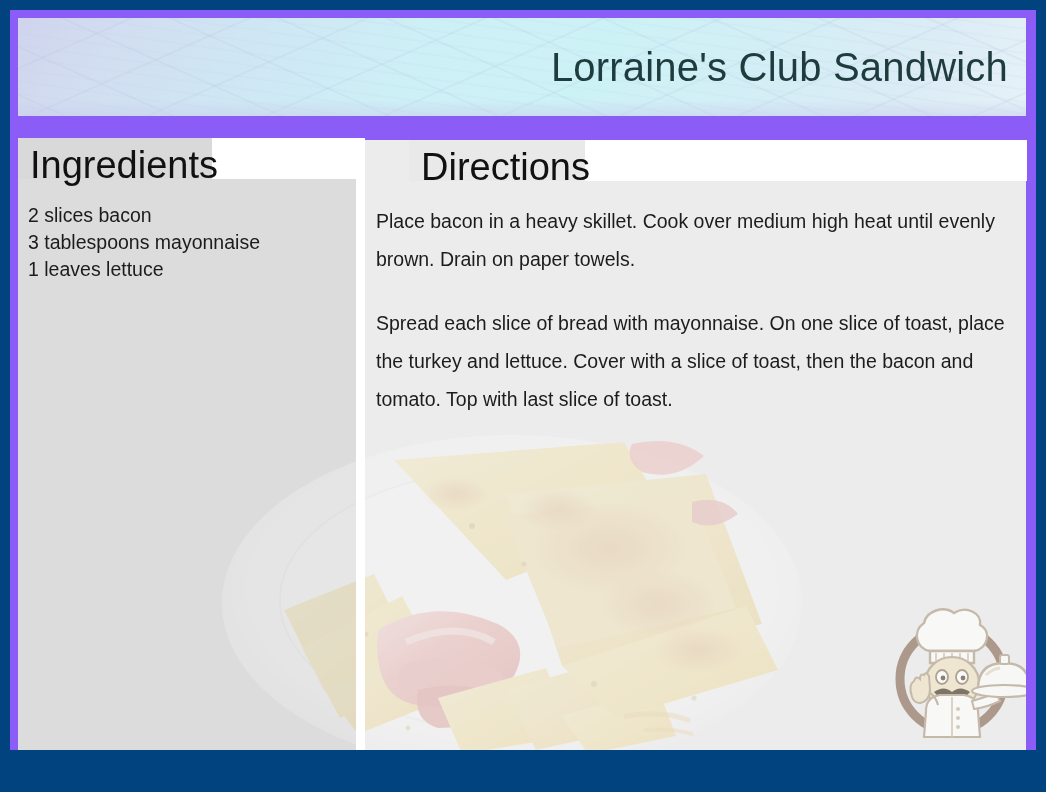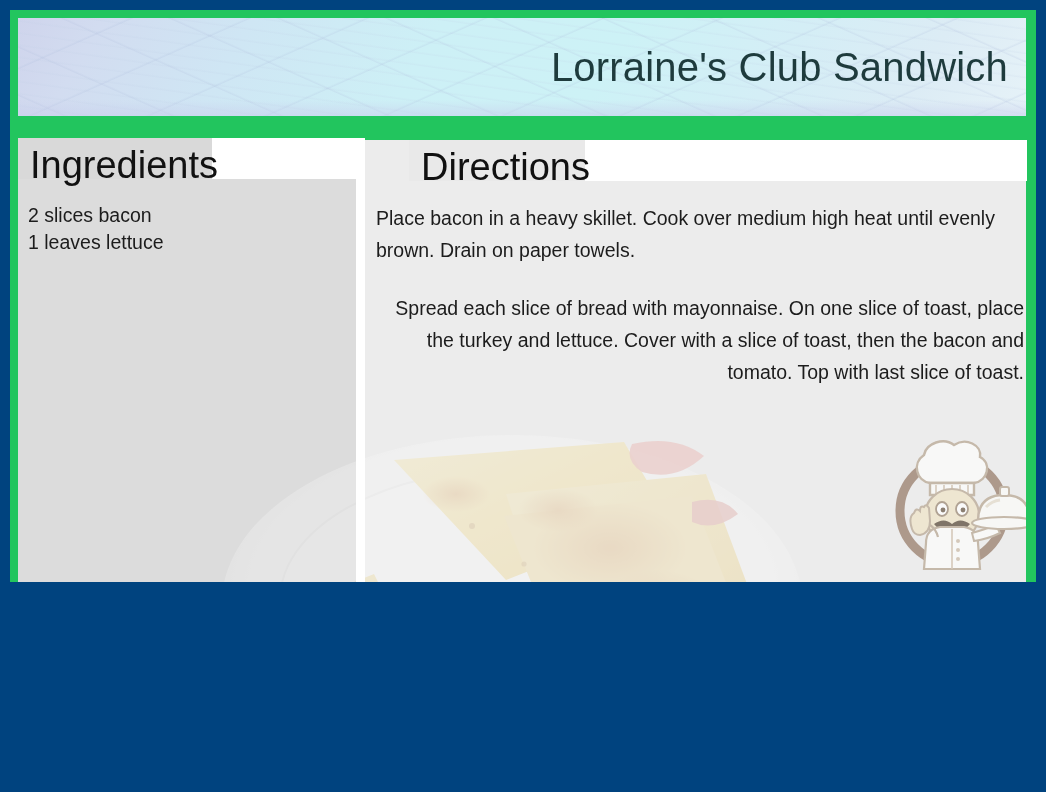--- a/index.html
+++ b/index.html
@@ -20,22 +20,22 @@
     overflow: hidden;
     box-sizing: border-box;
   }
 
   
   #page-surface {
     position: absolute;
     left: 10px;
     top: 10px;
     width: 1026px;
-    height: 572px;
-    background: #22c55e;
+    height: 740px;
+    background: #8b5cf6;
     overflow: hidden;
   }
 
   
   #title-banner {
     position: absolute;
     left: 8px;
     top: 8px;
     width: 1008px;
     height: 98px;
@@ -186,30 +186,29 @@
   #ingredients-list .ingredient-line {
     white-space: normal;
   }
 
   #directions-body {
     position: absolute;
     left: 366px;
     top: 192px;
     width: 648px;
     font-size: 19.5px;
-    line-height: 32px;
+    line-height: 38px;
     color: #1c1c1c;
     z-index: 6;
   }
   #directions-body .direction-paragraph {
     margin: 0 0 26px 0;
   }
   #directions-body .direction-paragraph:last-child {
     margin-bottom: 0;
-    text-align: right;
   }
 
   
   #food-photo {
     position: absolute;
     left: 196px;
     top: 388px;
     width: 616px;
     height: 394px;
     z-index: 2;
@@ -316,20 +315,21 @@
 
     <div id="ingredients-notch"></div>
     <div id="directions-notch"></div>
 
     <div id="ingredients-tab" class="section-tab">Ingredients</div>
 
     <div id="directions-tab" class="section-tab">Directions</div>
 
     <div id="ingredients-list">
       <div class="ingredient-line">2 slices bacon</div>
+      <div class="ingredient-line">3 tablespoons mayonnaise</div>
       <div class="ingredient-line">1 leaves lettuce</div>
     </div>
 
     <div id="directions-body">
       <p class="direction-paragraph">Place bacon in a heavy skillet. Cook over medium high heat until evenly brown. Drain on paper towels.</p>
       <p class="direction-paragraph">Spread each slice of bread with mayonnaise. On one slice of toast, place the turkey and lettuce. Cover with a slice of toast, then the bacon and tomato. Top with last slice of toast.</p>
     </div>
 
     <svg id="chef-logo" viewBox="0 0 140 145" xmlns="http://www.w3.org/2000/svg">
 

